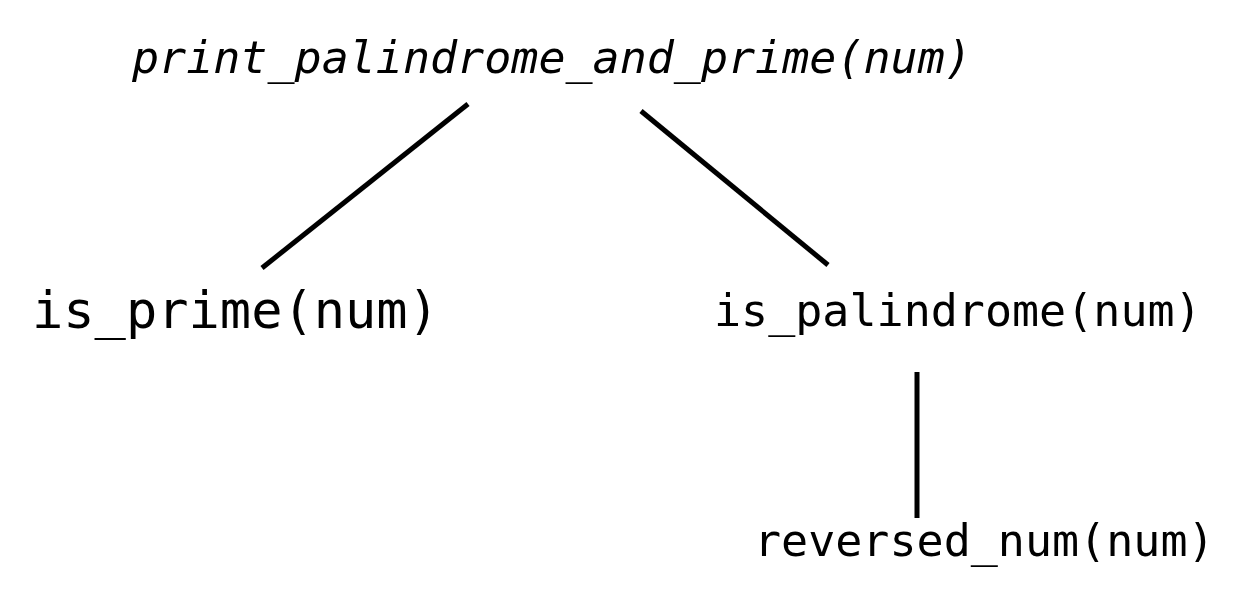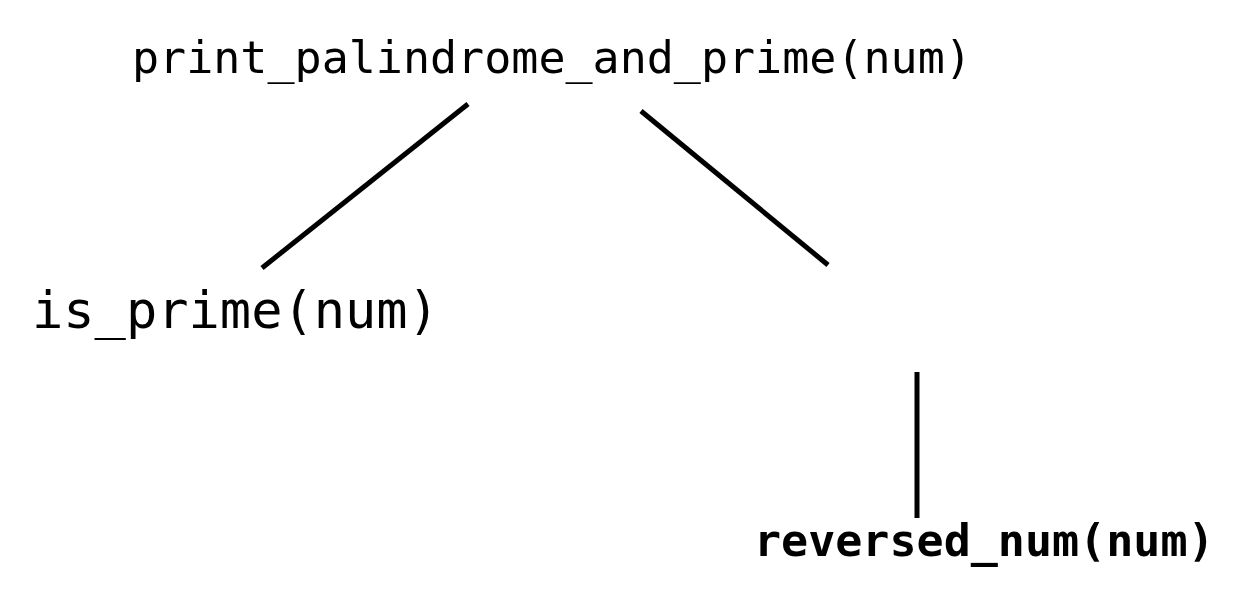--- a/index.html
+++ b/index.html
@@ -49,34 +49,34 @@
   }
   #node-is-palindrome {
     left: 714px;
     top: 288px;
     font-size: 45px;
   }
   #node-reversed-num {
     left: 754px;
     top: 518px;
     font-size: 45px;
-    font-weight: bold;
   }
 </style>
 </head>
 <body>
 
 <div id="diagram-canvas" style="background: rgb(255, 255, 255);">
 
   <svg id="edge-layer" viewBox="0 0 1233 607" width="1233" height="607" xmlns="http://www.w3.org/2000/svg">
     <line x1="468" y1="104" x2="262" y2="268" stroke="#000000" stroke-width="5" stroke-linecap="butt"></line>
     <line x1="641" y1="111" x2="828" y2="265" stroke="#000000" stroke-width="5" stroke-linecap="butt"></line>
     <line x1="917" y1="372" x2="917" y2="518" stroke="#000000" stroke-width="5" stroke-linecap="butt"></line>
   </svg>
 
-  <div class="node-label" id="node-root" style="left: 132px; top: 35px; color: rgb(0, 0, 0);">print_palindrome_and_prime(num)</div>
+  <div class="node-label" id="node-root" style="left: 132px; top: 35px; color: rgb(0, 0, 0); font-style: italic;">print_palindrome_and_prime(num)</div>
 
   <div class="node-label" id="node-is-prime" style="left: 32px; top: 288px; color: rgb(0, 0, 0);">is_prime(num)</div>
 
+  <div class="node-label" id="node-is-palindrome" style="left: 714px; top: 288px; color: rgb(0, 0, 0);">is_palindrome(num)</div>
 
   <div class="node-label" id="node-reversed-num" style="left: 754px; top: 518px; color: rgb(0, 0, 0);">reversed_num(num)</div>
 
 </div>
 
 </body></html>

